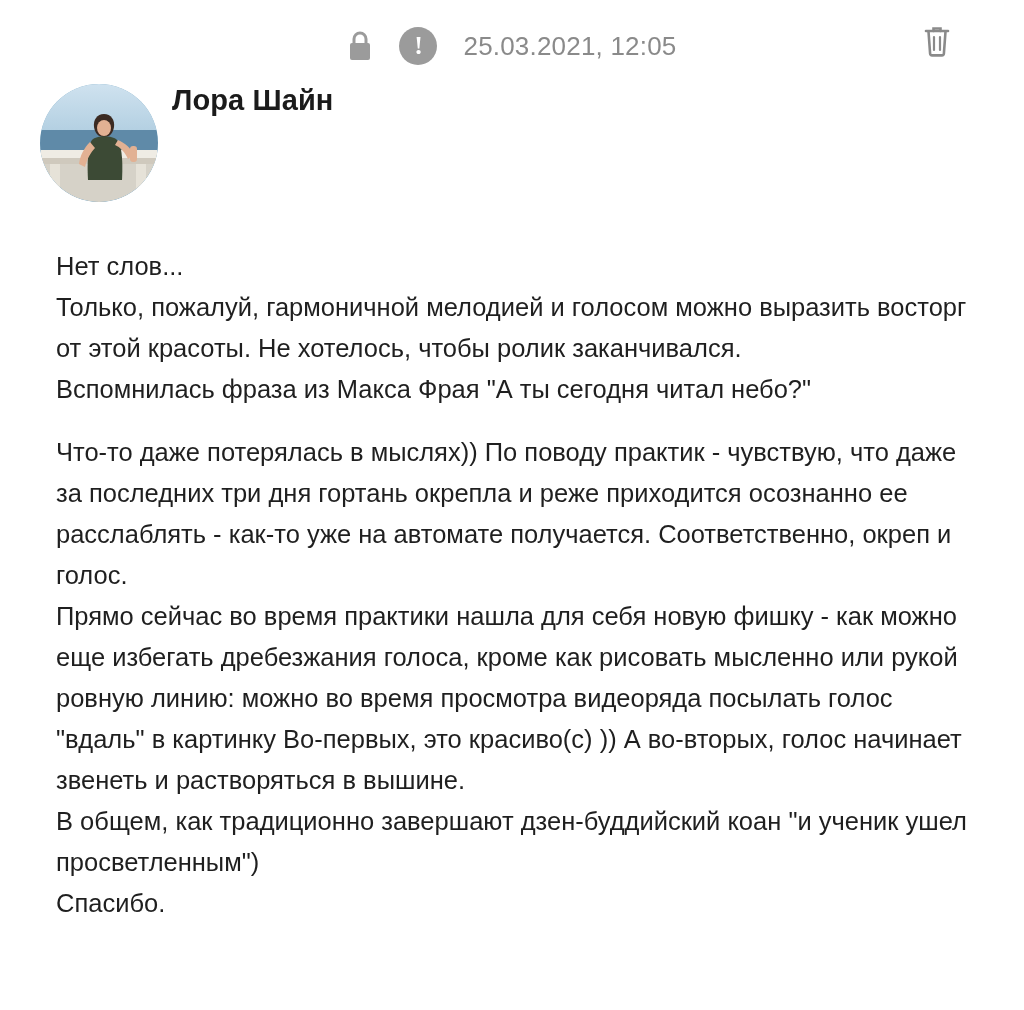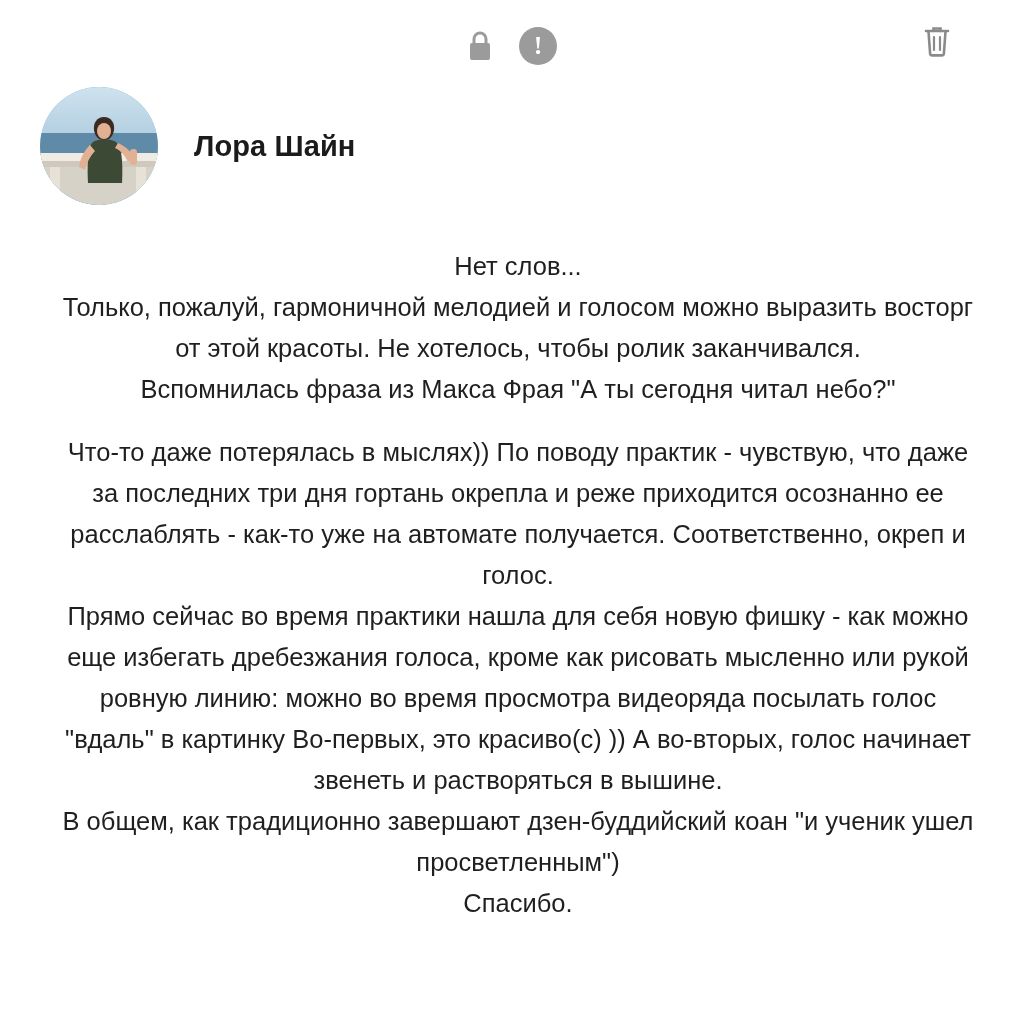--- a/index.html
+++ b/index.html
@@ -69,22 +69,22 @@
     position: absolute;
     right: 72px;
     top: 24px;
     color: #8a8a8a;
   }
   .trash-icon svg { display: block; }
 
   
   .author-row {
     display: flex;
-    align-items: center;
-    gap: 36px;
+    align-items: flex-start;
+    gap: 14px;
     padding: 0 0 0 40px;
     margin-top: 0px;
     height: 124px;
   }
 
   .avatar {
     width: 118px;
     height: 118px;
     border-radius: 50%;
     overflow: hidden;
@@ -104,21 +104,20 @@
   
   .body-text {
     padding: 38px 44px 0 56px;
     font-size: 25.5px;
     line-height: 41px;
     color: #1f1f1f;
   }
   .para {
     margin: 0;
     white-space: pre-wrap;
-    text-align: center;
   }
   .para + .para {
     margin-top: 22px;
   }
 </style>
 </head>
 <body>
 
 <div class="post">
 
@@ -128,20 +127,21 @@
       <svg width="26" height="32" viewBox="0 0 26 32" fill="none">
         <path d="M7 13V9a6 6 0 0 1 12 0v4" stroke="#9b9b9b" stroke-width="3" fill="none"></path>
         <rect x="3" y="13" width="20" height="17" rx="2" fill="#9b9b9b"></rect>
       </svg>
     </span>
 
     <span class="meta-icon alert-icon">
       <span>!</span>
     </span>
 
+    <span class="meta-date">25.03.2021, 12:05</span>
 
     <span class="trash-icon">
       <svg width="30" height="34" viewBox="0 0 30 34" fill="none">
         <path d="M4 7h22" stroke="#8a8a8a" stroke-width="2.6" stroke-linecap="round"></path>
         <path d="M11.5 7V4.5h7V7" stroke="#8a8a8a" stroke-width="2.6" stroke-linecap="round" fill="none"></path>
         <path d="M6.5 7.5l1.6 22a2 2 0 0 0 2 1.9h9.8a2 2 0 0 0 2-1.9l1.6-22" stroke="#8a8a8a" stroke-width="2.6" fill="none" stroke-linejoin="round"></path>
         <path d="M12 13v13M18 13v13" stroke="#8a8a8a" stroke-width="2.2" stroke-linecap="round"></path>
       </svg>
     </span>
   </div>

